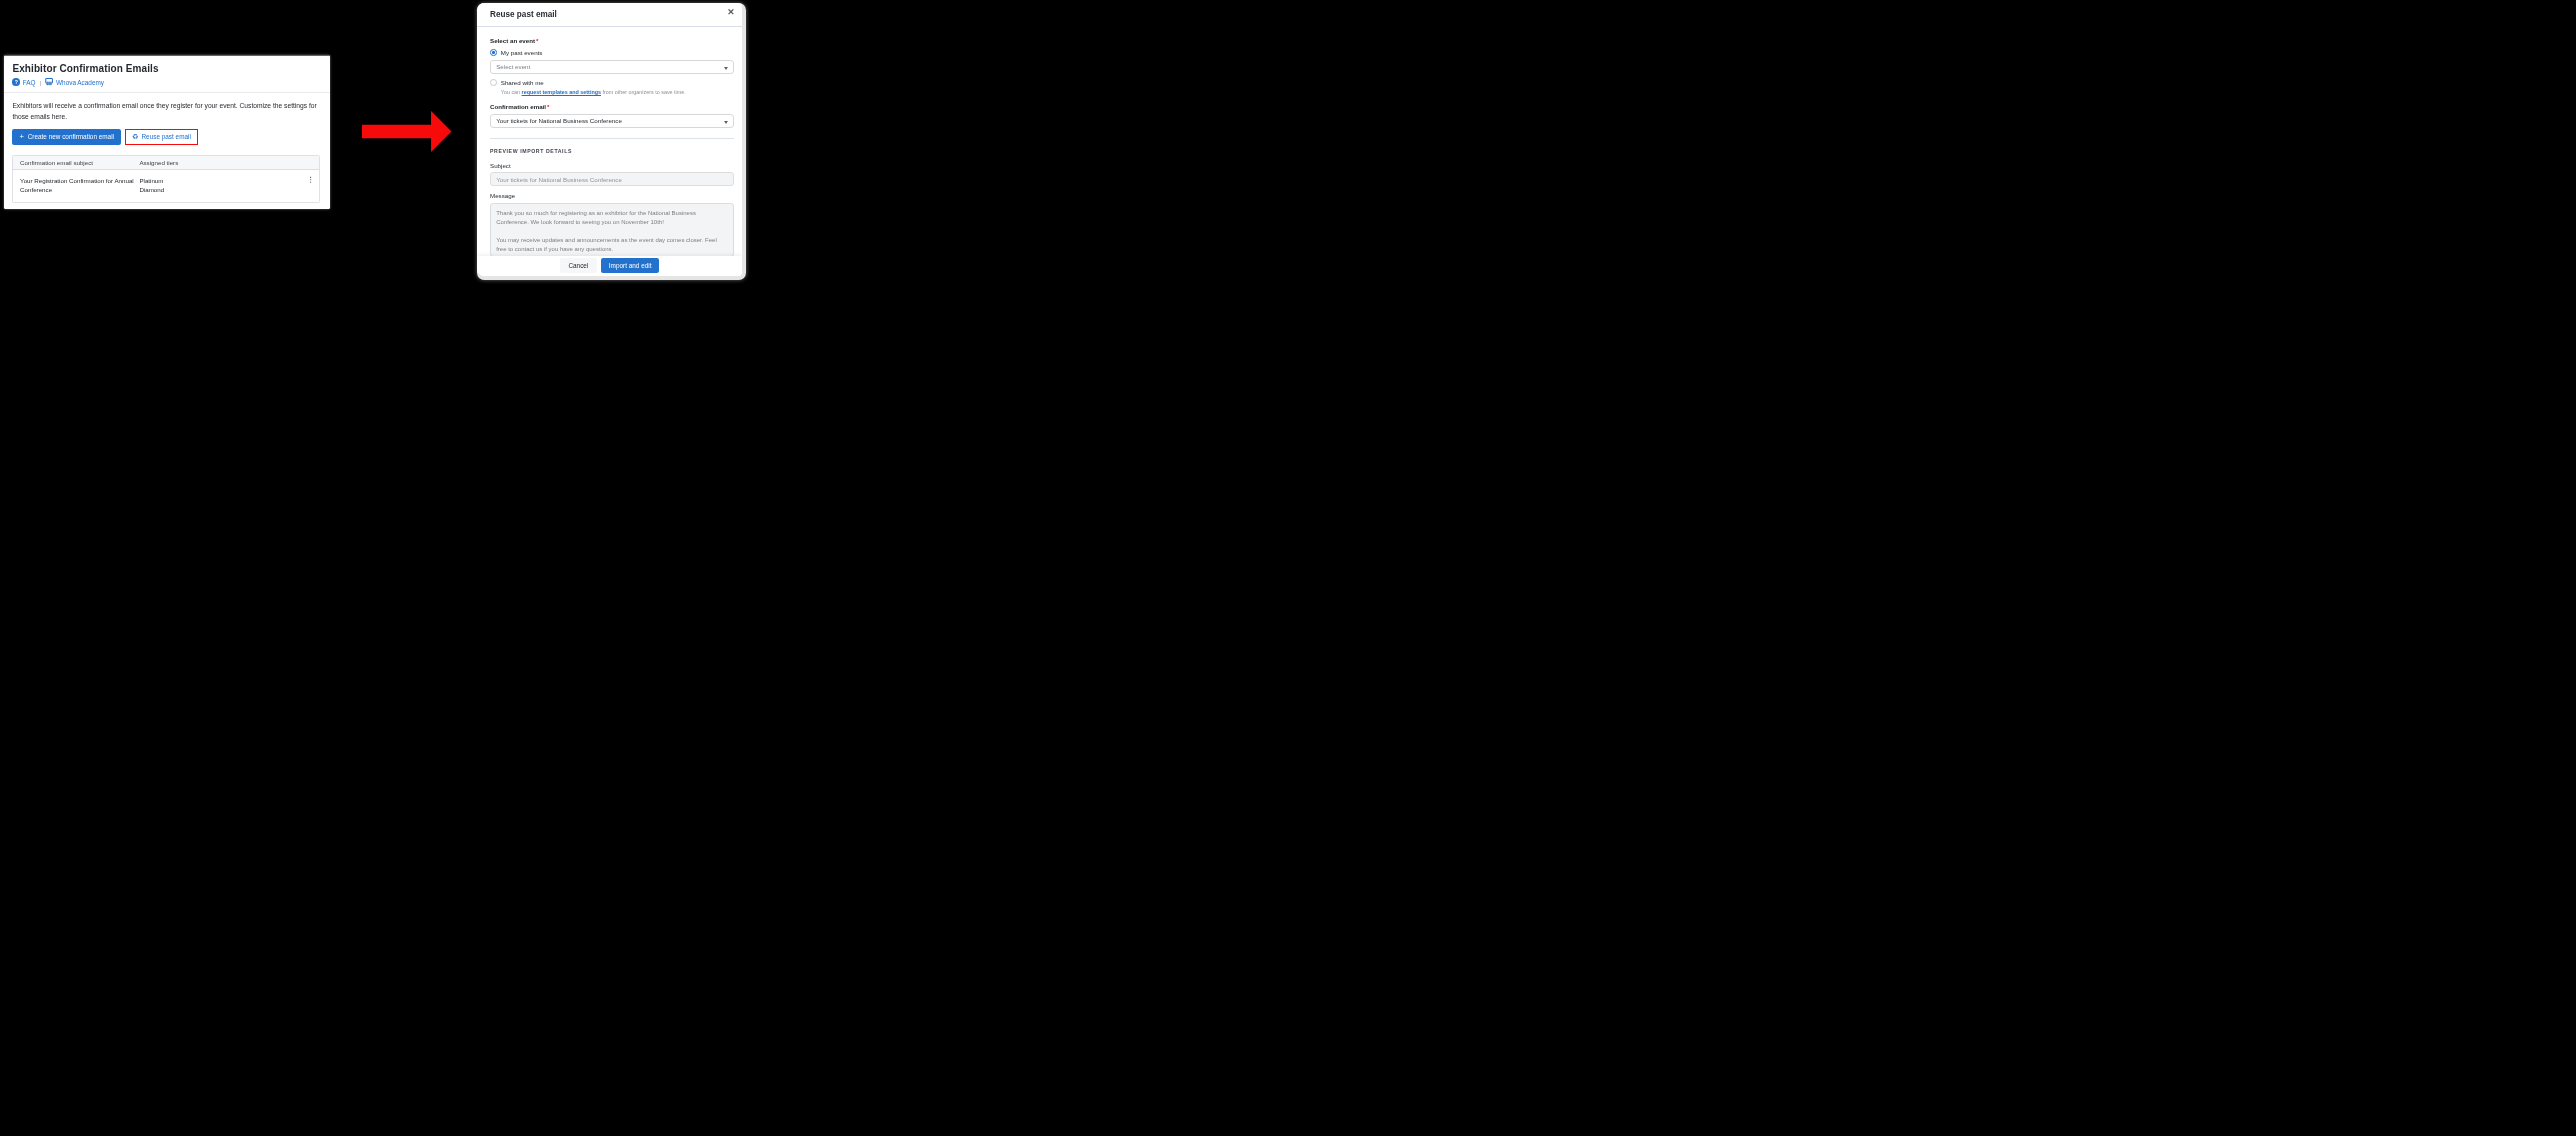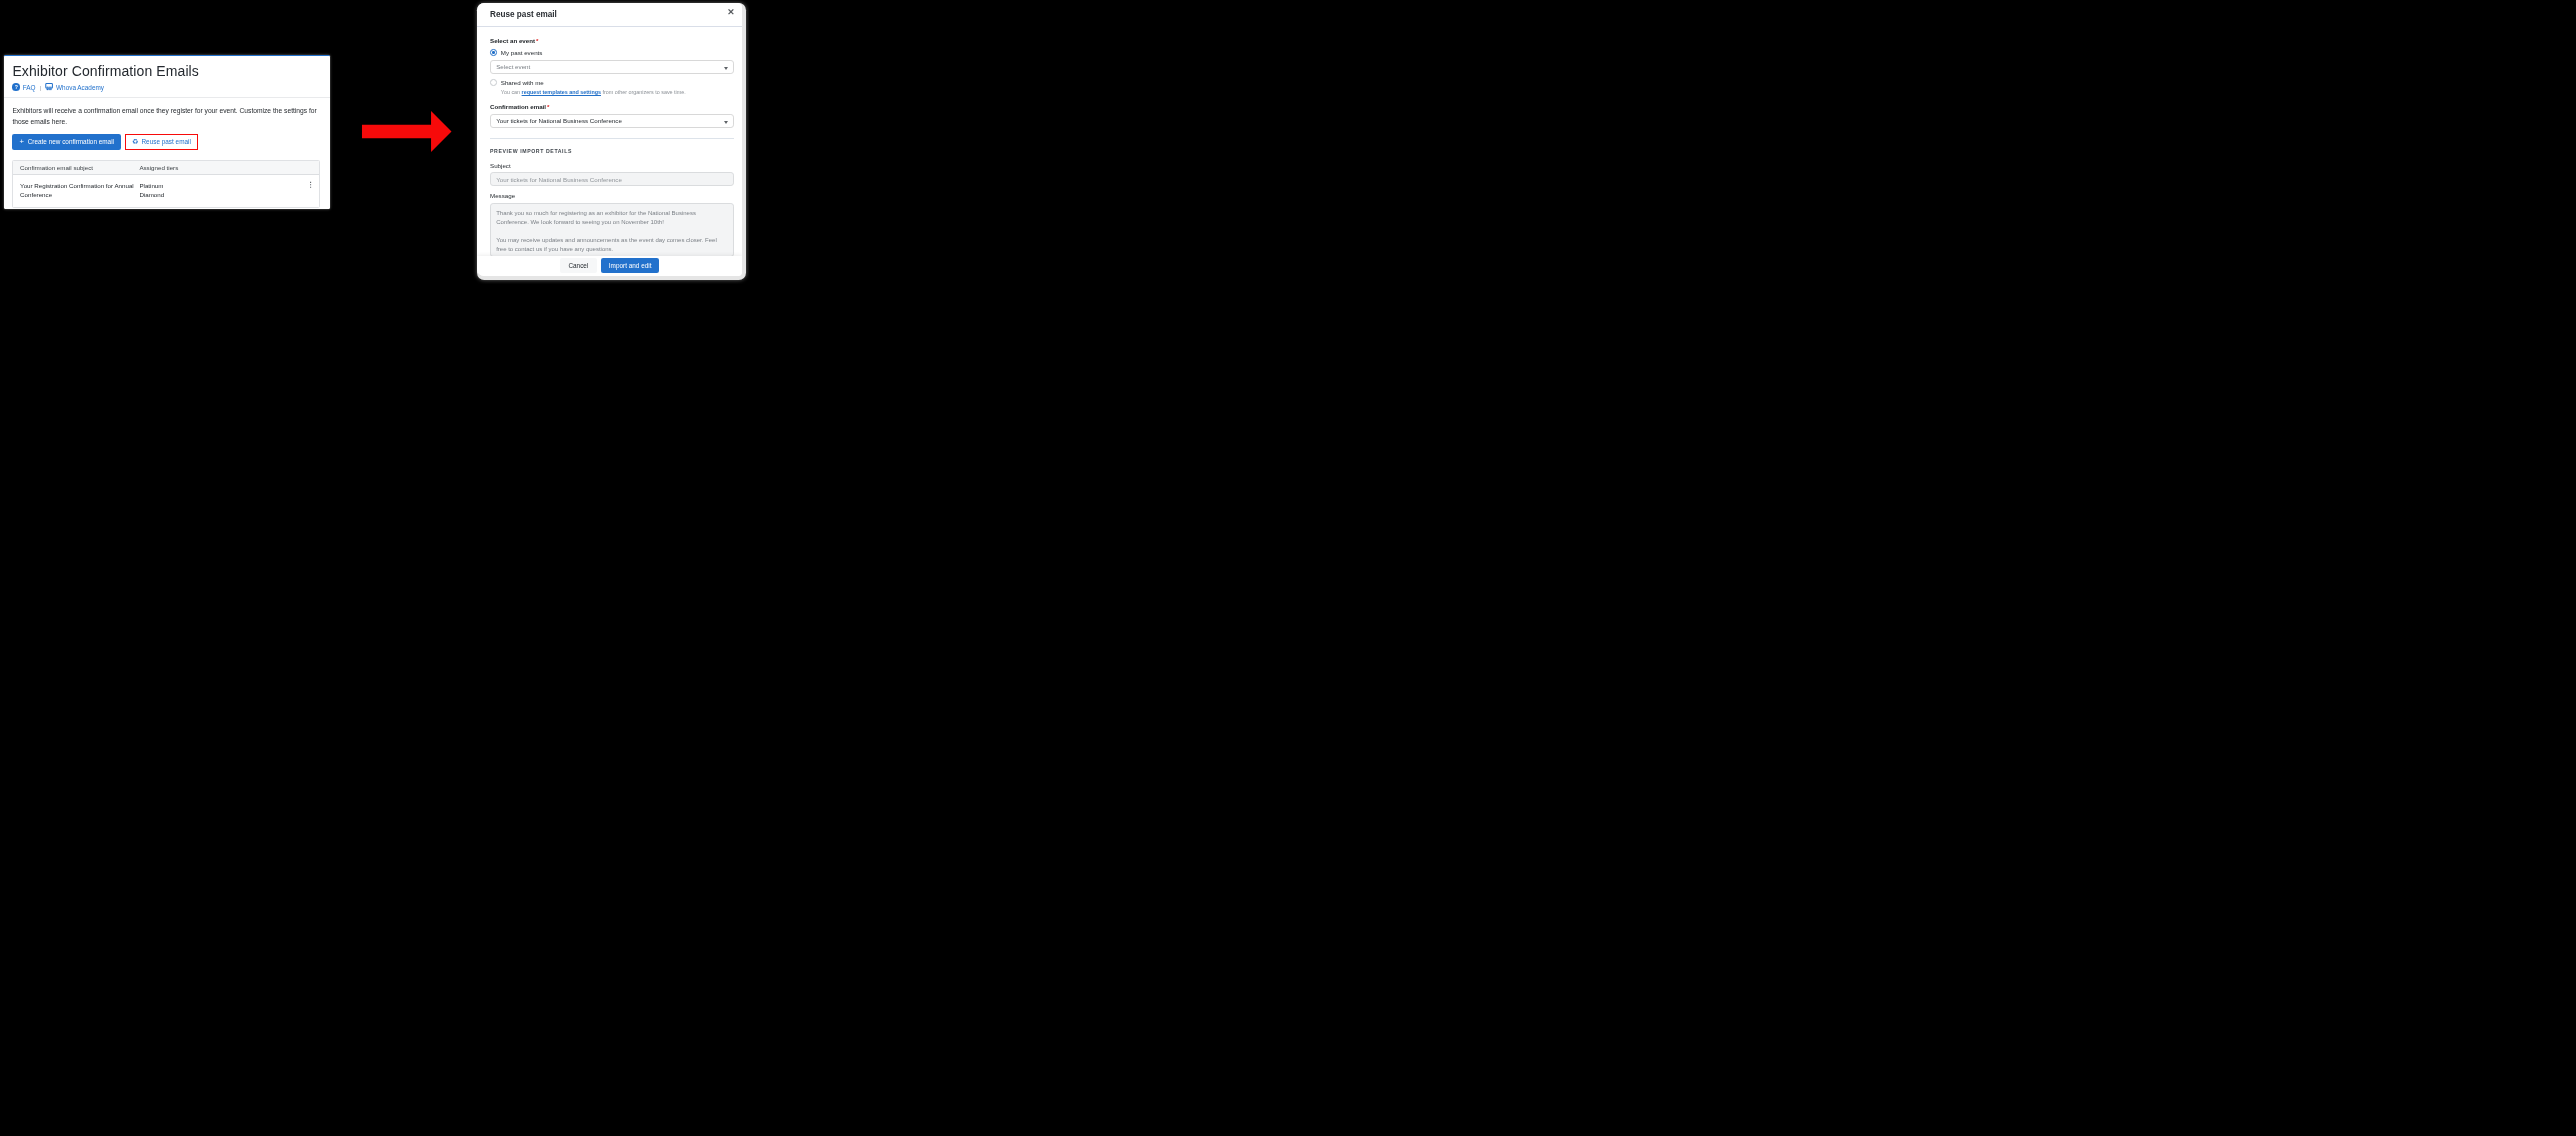--- a/index.html
+++ b/index.html
@@ -7,21 +7,21 @@
   body { font-family:"Liberation Sans", sans-serif; }
   .stage { position:relative; width:749px; height:284px; background:#000; overflow:hidden; }
 
   
   .panel-left {
     position:absolute; left:3.6px; top:55px; width:326px; height:154px;
     background:#fff; border-top:1.5px solid #2271cc; border-radius:1.5px;
     box-shadow:0 0 2.6px rgba(255,255,255,.45);
   }
   .panel-pad { padding:0 8.8px; }
-  .page-title { margin-top:7.2px; font-size:14px; font-weight:400; color:#24292f; letter-spacing:0.1px; }
+  .page-title { margin-top:7.2px; font-size:10px; font-weight:700; color:#24292f; letter-spacing:0.1px; }
   .links-row { display:flex; align-items:center; margin-top:4.1px; font-size:6.4px; }
   .q-icon {
     width:7.7px; height:7.7px; border-radius:50%; background:#2271cc; color:#fff;
     font-size:5.2px; font-weight:700; display:inline-flex; align-items:center; justify-content:center; margin-right:2.6px;
   }
   .blue-link { color:#2271cc; text-decoration:none; cursor:pointer; }
   .link-sep { color:#9aa0a6; margin:0 4.1px; font-size:6.2px; }
   .academy-icon { margin-right:2.6px; display:inline-flex; }
   .panel-divider { border-top:0.5px solid #e9eaec; margin-top:5.7px; }
   .panel-desc { margin-top:8.8px; font-size:6.7px; line-height:1.6; color:#1f2328; max-width:305px; }

